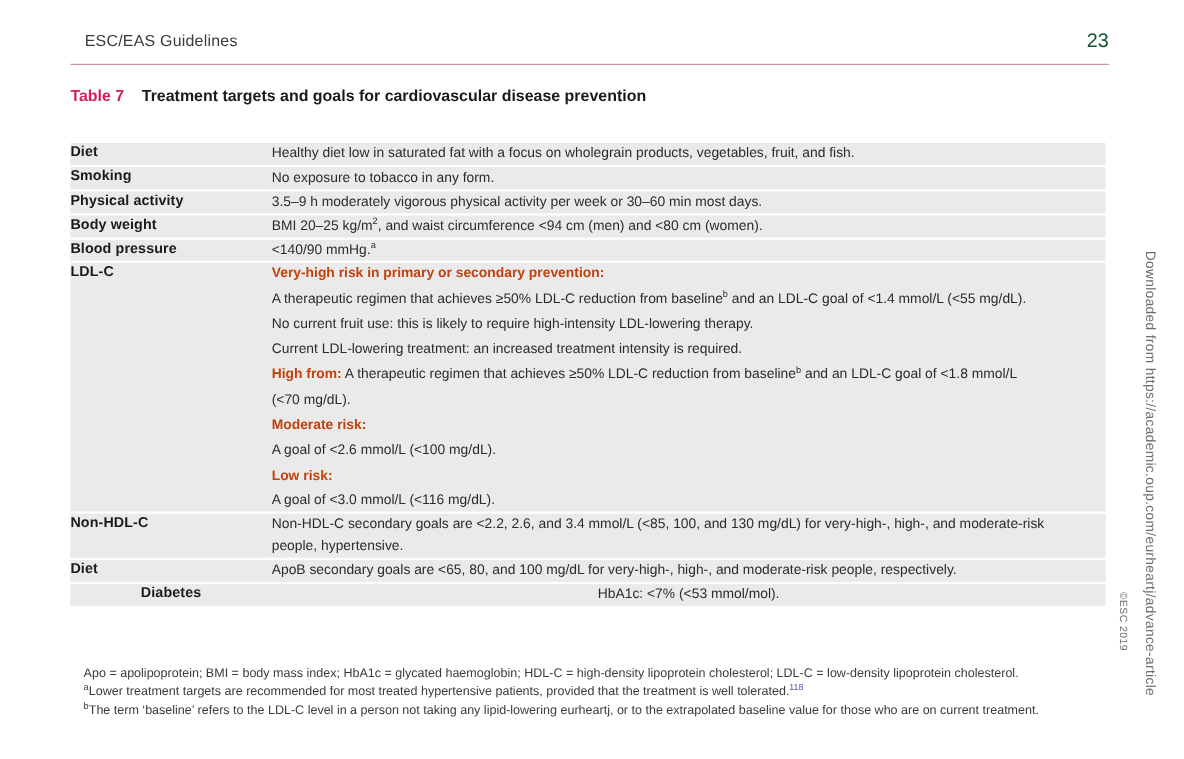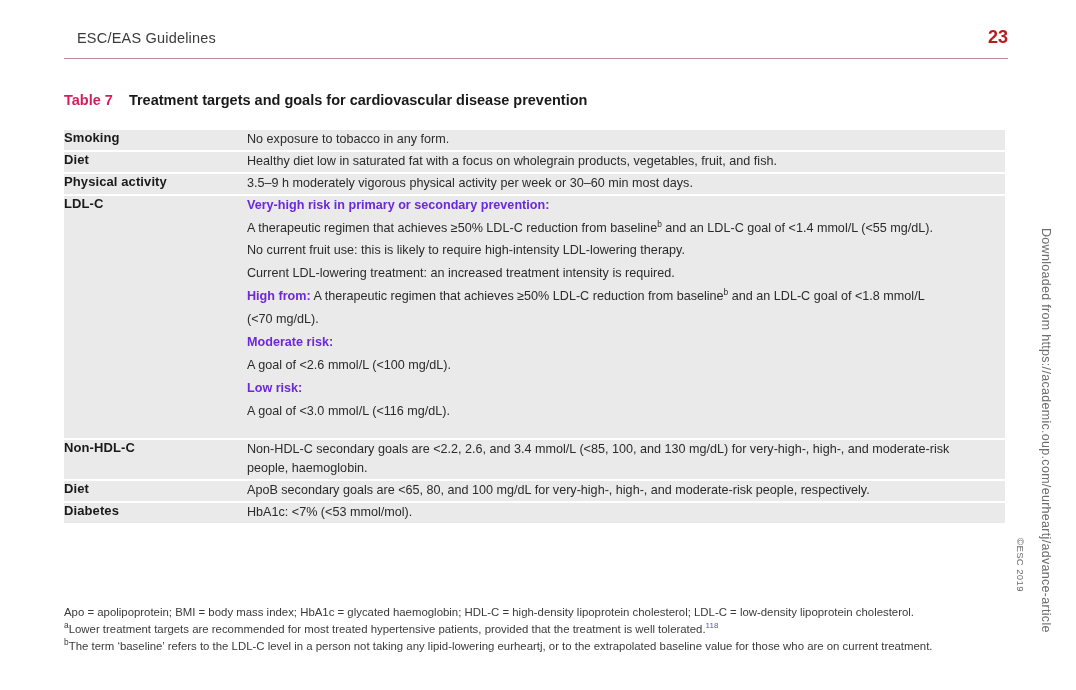--- a/index.html
+++ b/index.html
@@ -31,37 +31,37 @@
     top: 0;
     font-size: 14.5px;
     letter-spacing: .2px;
     color: #3b3b3b;
   }
   #page-head .head-folio {
     position: absolute;
     right: 0;
     top: -3px;
     font-size: 18px;
-    font-weight: bold;
-    color: #b91c1c;
+    font-weight: normal;
+    color: #14532d;
   }
   #head-rule {
     position: absolute;
     left: 64px;
     top: 58px;
     width: 944px;
     height: 1px;
     background: #c2889c;
   }
 
   
   #table-caption {
     position: absolute;
     left: 64px;
-    top: 92px;
+    top: 80px;
     font-size: 14.5px;
     font-weight: bold;
     white-space: nowrap;
   }
   #table-caption .cap-label {
     color: #d0215b;
     margin-right: 16px;
   }
   #table-caption .cap-text {
     color: #1a1a1a;
@@ -75,21 +75,21 @@
     width: 941px;
     border-collapse: collapse;
     table-layout: fixed;
   }
   #targets-table td {
     vertical-align: top;
     padding: 0;
     background: #eaeaea;
     border-bottom: 2px solid #ffffff;
   }
-  #targets-table tr:last-child td { border-bottom: none; }
+  #targets-table tr:last-child td { border-bottom: none; text-align: center; }
 
   td.k {
     width: 183px;
     padding: 6px 10px 6px 10px;
     font-size: 13px;
     font-weight: bold;
     color: #1a1a1a;
     letter-spacing: .1px;
     white-space: nowrap;
   }
@@ -101,35 +101,35 @@
     background: #ededed;
   }
   td.v p {
     margin: 0;
     white-space: nowrap;
   }
   td.v p.clip {
     white-space: nowrap;
     overflow: hidden;
   }
-  td.v b { color: #6d28d9; text-align: center; }
+  td.v b { color: #c2410c; text-align: center; }
   sup {
     font-size: 8.4px;
     vertical-align: super;
     line-height: 0;
   }
 
   
   tr.tall td.v p { margin-bottom: 3px; }
-  tr.tall td.v p:last-child { margin-bottom: 16px; }
+  tr.tall td.v p:last-child { margin-bottom: 0; }
 
   
   #footnotes {
     position: absolute;
-    left: 64px;
+    left: 76px;
     top: 604px;
     width: 938px;
     font-size: 11.4px;
     line-height: 1.48;
     color: #3a3a3a;
   }
   #footnotes p { margin: 0; }
   #footnotes p.justify { text-align: justify; }
   #footnotes .refnum {
     color: #5a52b0;
@@ -169,35 +169,47 @@
 </div>
 <div id="head-rule"></div>
 
 <div id="table-caption">
   <span class="cap-label">Table 7</span><span class="cap-text">Treatment targets and goals for cardiovascular disease prevention</span>
 </div>
 
 <table id="targets-table">
   <tbody>
       <tr>
+        <td class="k">Diet</td>
+        <td class="v">
+          <p>Healthy diet low in saturated fat with a focus on wholegrain products, vegetables, fruit, and fish.</p>
+        </td>
+      </tr>
+      <tr>
         <td class="k">Smoking</td>
         <td class="v">
           <p>No exposure to tobacco in any form.</p>
         </td>
       </tr>
       <tr>
-        <td class="k">Diet</td>
-        <td class="v">
-          <p>Healthy diet low in saturated fat with a focus on wholegrain products, vegetables, fruit, and fish.</p>
-        </td>
-      </tr>
-      <tr>
         <td class="k">Physical activity</td>
         <td class="v">
           <p>3.5–9 h moderately vigorous physical activity per week or 30–60 min most days.</p>
+        </td>
+      </tr>
+      <tr>
+        <td class="k">Body weight</td>
+        <td class="v">
+          <p>BMI 20–25 kg/m<sup>2</sup>, and waist circumference &lt;94 cm (men) and &lt;80 cm (women).</p>
+        </td>
+      </tr>
+      <tr>
+        <td class="k">Blood pressure</td>
+        <td class="v">
+          <p>&lt;140/90 mmHg.<sup>a</sup></p>
         </td>
       </tr>
       <tr class="tall">
         <td class="k">LDL-C</td>
         <td class="v">
           <p><b>Very-high risk in primary or secondary prevention:</b></p>
           <p>A therapeutic regimen that achieves ≥50% LDL-C reduction from baseline<sup>b</sup> and an LDL-C goal of &lt;1.4 mmol/L (&lt;55 mg/dL).</p>
           <p>No current fruit use: this is likely to require high-intensity LDL-lowering therapy.</p>
           <p>Current LDL-lowering treatment: an increased treatment intensity is required.</p>
           <p><b>High from:</b> A therapeutic regimen that achieves ≥50% LDL-C reduction from baseline<sup>b</sup> and an LDL-C goal of &lt;1.8 mmol/L</p>
@@ -205,21 +217,21 @@
           <p><b>Moderate risk:</b></p>
           <p>A goal of &lt;2.6 mmol/L (&lt;100 mg/dL).</p>
           <p><b>Low risk:</b></p>
           <p>A goal of &lt;3.0 mmol/L (&lt;116 mg/dL).</p>
         </td>
       </tr>
       <tr>
         <td class="k">Non-HDL-C</td>
         <td class="v">
           <p class="clip">Non-HDL-C secondary goals are &lt;2.2, 2.6, and 3.4 mmol/L (&lt;85, 100, and 130 mg/dL) for very-high-, high-, and moderate-risk</p>
-          <p>people, haemoglobin.</p>
+          <p>people, hypertensive.</p>
         </td>
       </tr>
       <tr>
         <td class="k">Diet</td>
         <td class="v">
           <p>ApoB secondary goals are &lt;65, 80, and 100 mg/dL for very-high-, high-, and moderate-risk people, respectively.</p>
         </td>
       </tr>
       <tr>
         <td class="k">Diabetes</td>

